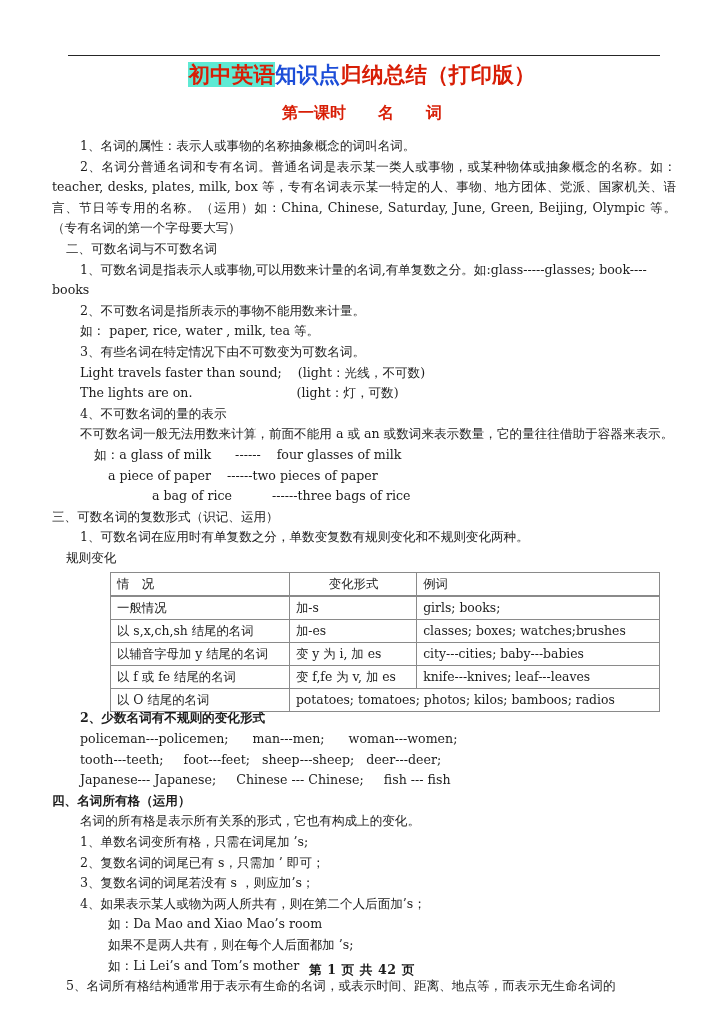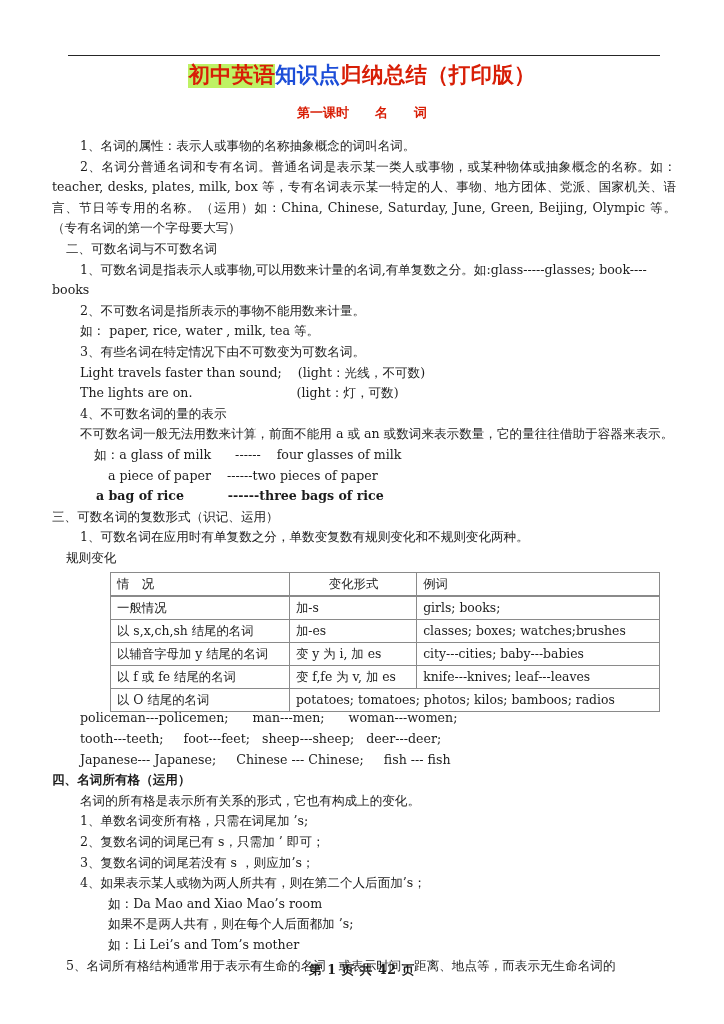--- a/index.html
+++ b/index.html
@@ -42,37 +42,36 @@
     width: 724px;
     text-align: center;
     font-size: 21.5px;
     font-weight: bold;
     letter-spacing: 0.2px;
     line-height: 30px;
     white-space: nowrap;
   }
   .t-hl {
     color: #d81e06;
-    background: #bef264;
-    font-family: Liberation Mono, monospace;
+    background: #5eead4;
   }
   .t-blue {
     color: #1d4ed8;
   }
   .t-red {
     color: #d81e06;
   }
 
   .subtitle-line {
     position: absolute;
     left: 0;
     top: 99px;
     width: 724px;
     text-align: center;
-    font-size: 13px;
+    font-size: 16px;
     font-weight: bold;
     color: #d81e06;
     line-height: 28px;
     white-space: nowrap;
   }
 
   
   .body {
     position: absolute;
     left: 52px;
@@ -84,21 +83,21 @@
   .ln {
     display: block;
     white-space: pre-wrap;
     word-break: break-word;
   }
   .i0  { margin-left: 0; }
   .i1  { margin-left: 14px; }
   .i2  { margin-left: 28px; }
   .i3  { margin-left: 42px; }
   .i4  { margin-left: 56px; }
-  .i5  { margin-left: 44px; font-weight: bold; }
+  .i5  { margin-left: 100px; }
   .bold { font-weight: bold; }
 
   
   .para {
     display: block;
     text-indent: 28px;
     text-align: justify;
     text-justify: inter-ideograph;
     white-space: normal;
   }
@@ -179,20 +178,21 @@
     <span class="ln i3">如：a glass of milk      ------    four glasses of milk</span>
     <span class="ln i4">a piece of paper    ------two pieces of paper</span>
     <span class="ln i5">a bag of rice          ------three bags of rice</span>
 
     <span class="ln i0">三、可数名词的复数形式（识记、运用）</span>
     <span class="ln i2">1、可数名词在应用时有单复数之分，单数变复数有规则变化和不规则变化两种。</span>
     <span class="ln i1">规则变化</span>
 
     <span class="ln" style="display:block;height:140px;"></span>
 
+    <span class="ln i2 bold">2、少数名词有不规则的变化形式</span>
     <span class="ln i2">policeman---policemen;      man---men;      woman---women;</span>
     <span class="ln i2">tooth---teeth;     foot---feet;   sheep---sheep;   deer---deer;</span>
     <span class="ln i2">Japanese--- Japanese;     Chinese --- Chinese;     fish --- fish</span>
 
     <span class="ln i0 bold">四、名词所有格（运用）</span>
     <span class="ln i2">名词的所有格是表示所有关系的形式，它也有构成上的变化。</span>
     <span class="ln i2">1、单数名词变所有格，只需在词尾加 ’s;</span>
     <span class="ln i2">2、复数名词的词尾已有 s，只需加 ’ 即可；</span>
     <span class="ln i2">3、复数名词的词尾若没有 s ，则应加’s；</span>
     <span class="ln i2">4、如果表示某人或物为两人所共有，则在第二个人后面加’s；</span>

